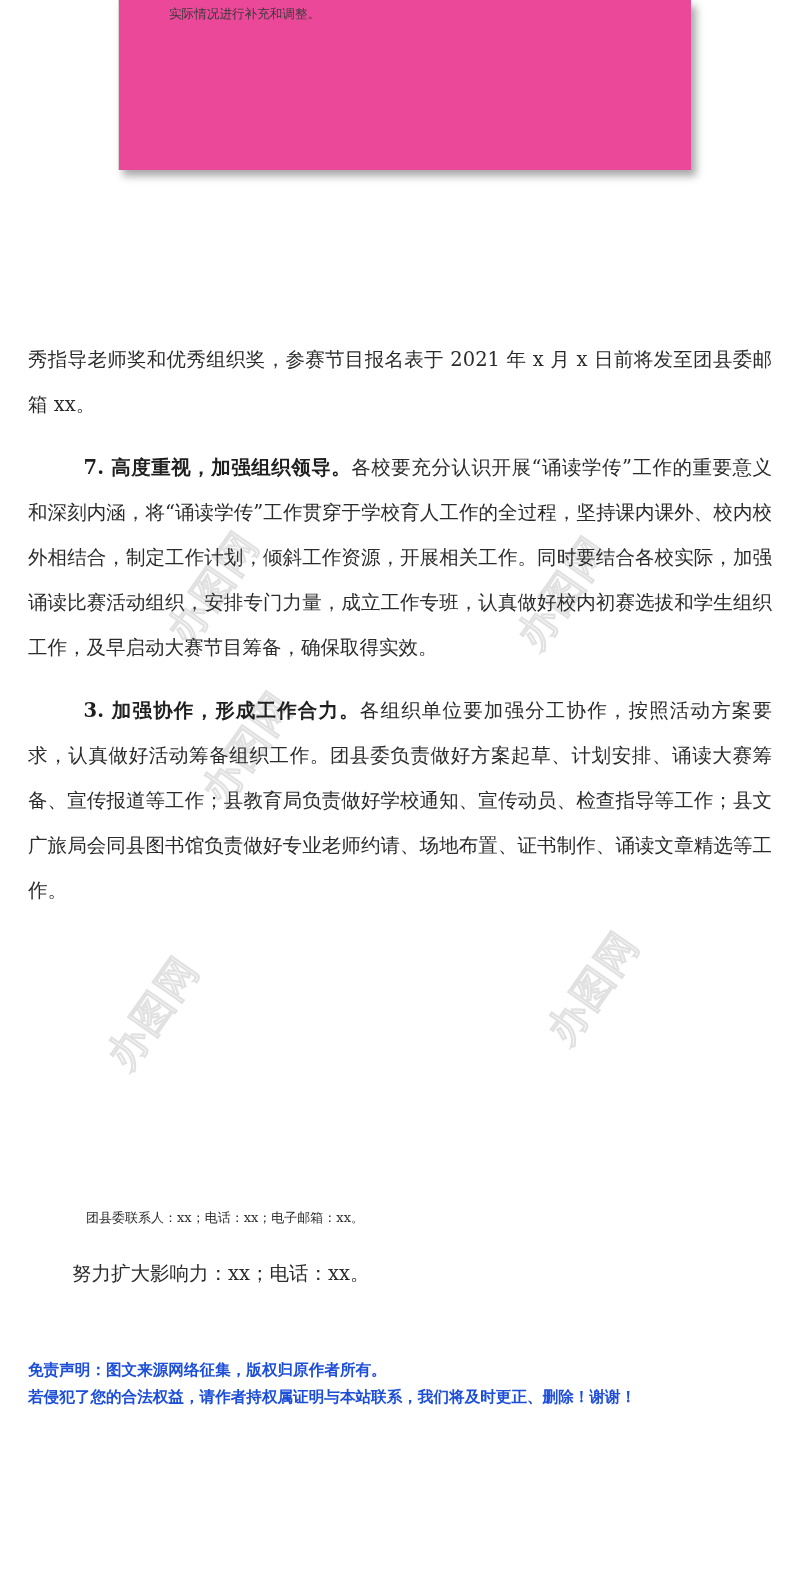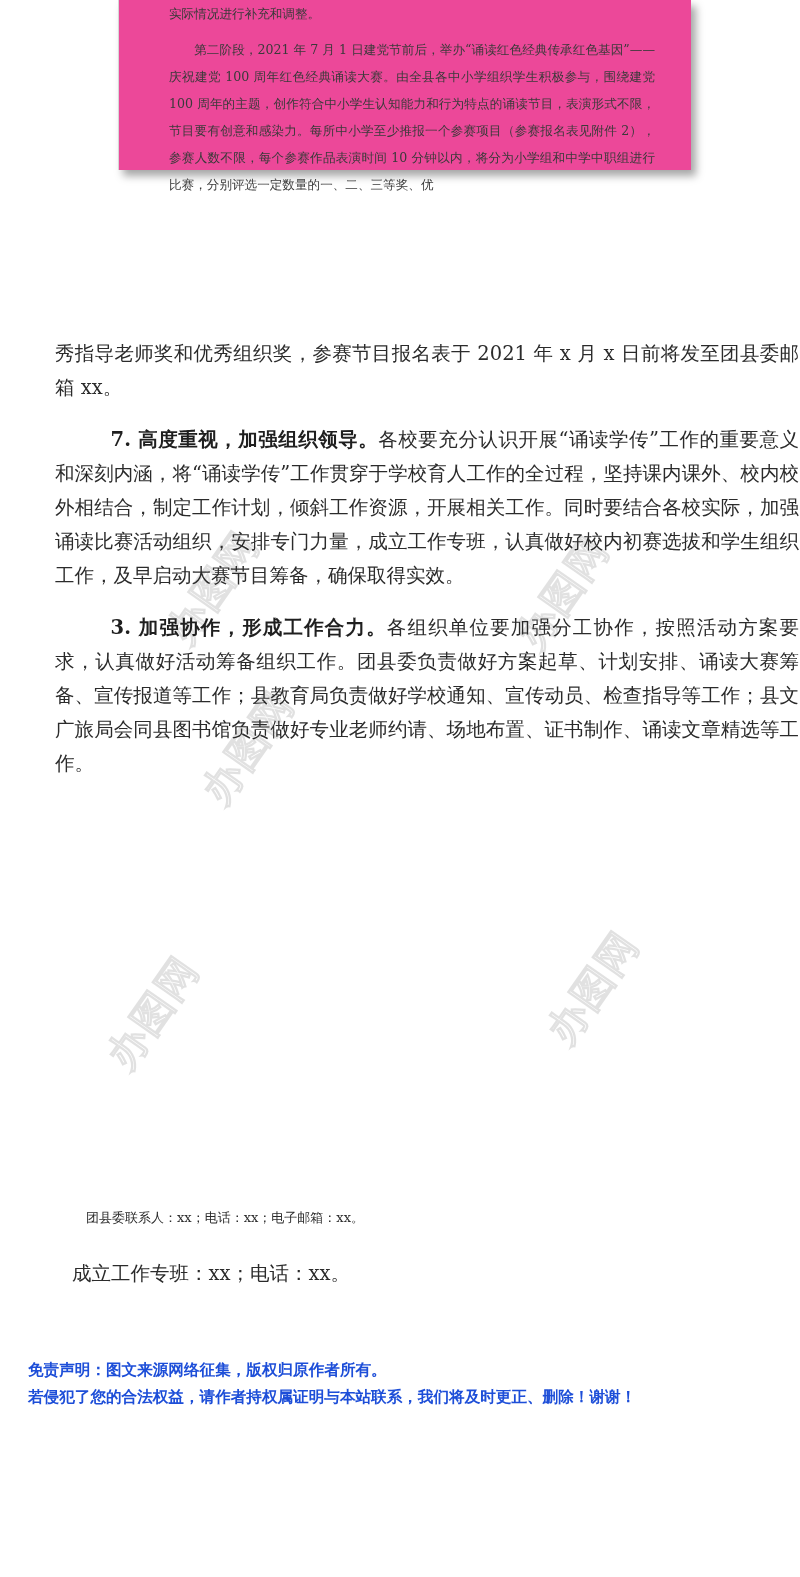--- a/index.html
+++ b/index.html
@@ -48,24 +48,23 @@
       margin-top: 9px;
       text-indent: 2em;
     }
     
     .body {
       position: absolute;
       left: 28px;
       top: 337px;
       width: 744px;
       font-size: 19.5px;
-      line-height: 34px;
+      line-height: 45px;
       color: #2b2b2b;
       text-align: justify;
-      margin-left: 27px;
     }
     .body p {
       margin: 0;
     }
     .body .cont {
       text-indent: 0;
     }
     .body .para {
       text-indent: 2.85em;
       margin-top: 18px;
@@ -122,35 +121,34 @@
       pointer-events: none;
       letter-spacing: 2px;
     }
   </style>
 </head>
 <body>
 
 <div class="card-wrap">
   <div class="card-text">
     <p class="first">实际情况进行补充和调整。</p>
-    <p class="para2">第二阶段，2021 年 7 月 1 日建党节前后，举办“诵读红色经典传承红色基因”——庆祝建党 100 周年红色经典诵读大赛。由全县各中小学组织学生积极参与，围绕建党 100 周年的主题，创作符合中小学生认知能力和行为特点的诵读节目，表演形式不限，节目要有创意和感染力。每所中小学至少推报一个参赛项目（参赛报名表见附件 2），参赛人数不限，每个参赛作品表演时间 10 分钟以内，将分为小学组和中学中职组进行比赛，分别评选一定数量的一、二、三等奖、优</p>
   </div>
 </div>
 
 <div class="wm" style="left:150px; top:560px;">办图网</div>
 <div class="wm" style="left:500px; top:565px;">办图网</div>
 <div class="wm" style="left:185px; top:720px;">办图网</div>
 <div class="wm" style="left:530px; top:960px;">办图网</div>
 <div class="wm" style="left:90px; top:985px;">办图网</div>
 
 <div class="body">
   <p class="cont">秀指导老师奖和优秀组织奖，参赛节目报名表于 2021 年 x 月 x 日前将发至团县委邮箱 xx。</p>
   <p class="para"><span class="lead">7. 高度重视，加强组织领导。</span><span>各校要充分认识开展“诵读学传”工作的重要意义和深刻内涵，将“诵读学传”工作贯穿于学校育人工作的全过程，坚持课内课外、校内校外相结合，制定工作计划，倾斜工作资源，开展相关工作。同时要结合各校实际，加强诵读比赛活动组织，安排专门力量，成立工作专班，认真做好校内初赛选拔和学生组织工作，及早启动大赛节目筹备，确保取得实效。</span></p>
   <p class="para"><span class="lead">3. 加强协作，形成工作合力。</span><span>各组织单位要加强分工协作，按照活动方案要求，认真做好活动筹备组织工作。团县委负责做好方案起草、计划安排、诵读大赛筹备、宣传报道等工作；县教育局负责做好学校通知、宣传动员、检查指导等工作；县文广旅局会同县图书馆负责做好专业老师约请、场地布置、证书制作、诵读文章精选等工作。</span></p>
 </div>
 
 <div class="contact1">团县委联系人：xx；电话：xx；电子邮箱：xx。</div>
-<div class="contact2">成立工作专班：xx；电话：xx。</div>
+<div class="contact2">努力扩大影响力：xx；电话：xx。</div>
 
 <div class="disclaimer">
   <p>免责声明：图文来源网络征集，版权归原作者所有。</p>
   <p>若侵犯了您的合法权益，请作者持权属证明与本站联系，我们将及时更正、删除！谢谢！</p>
 </div>
 
 </body></html>

